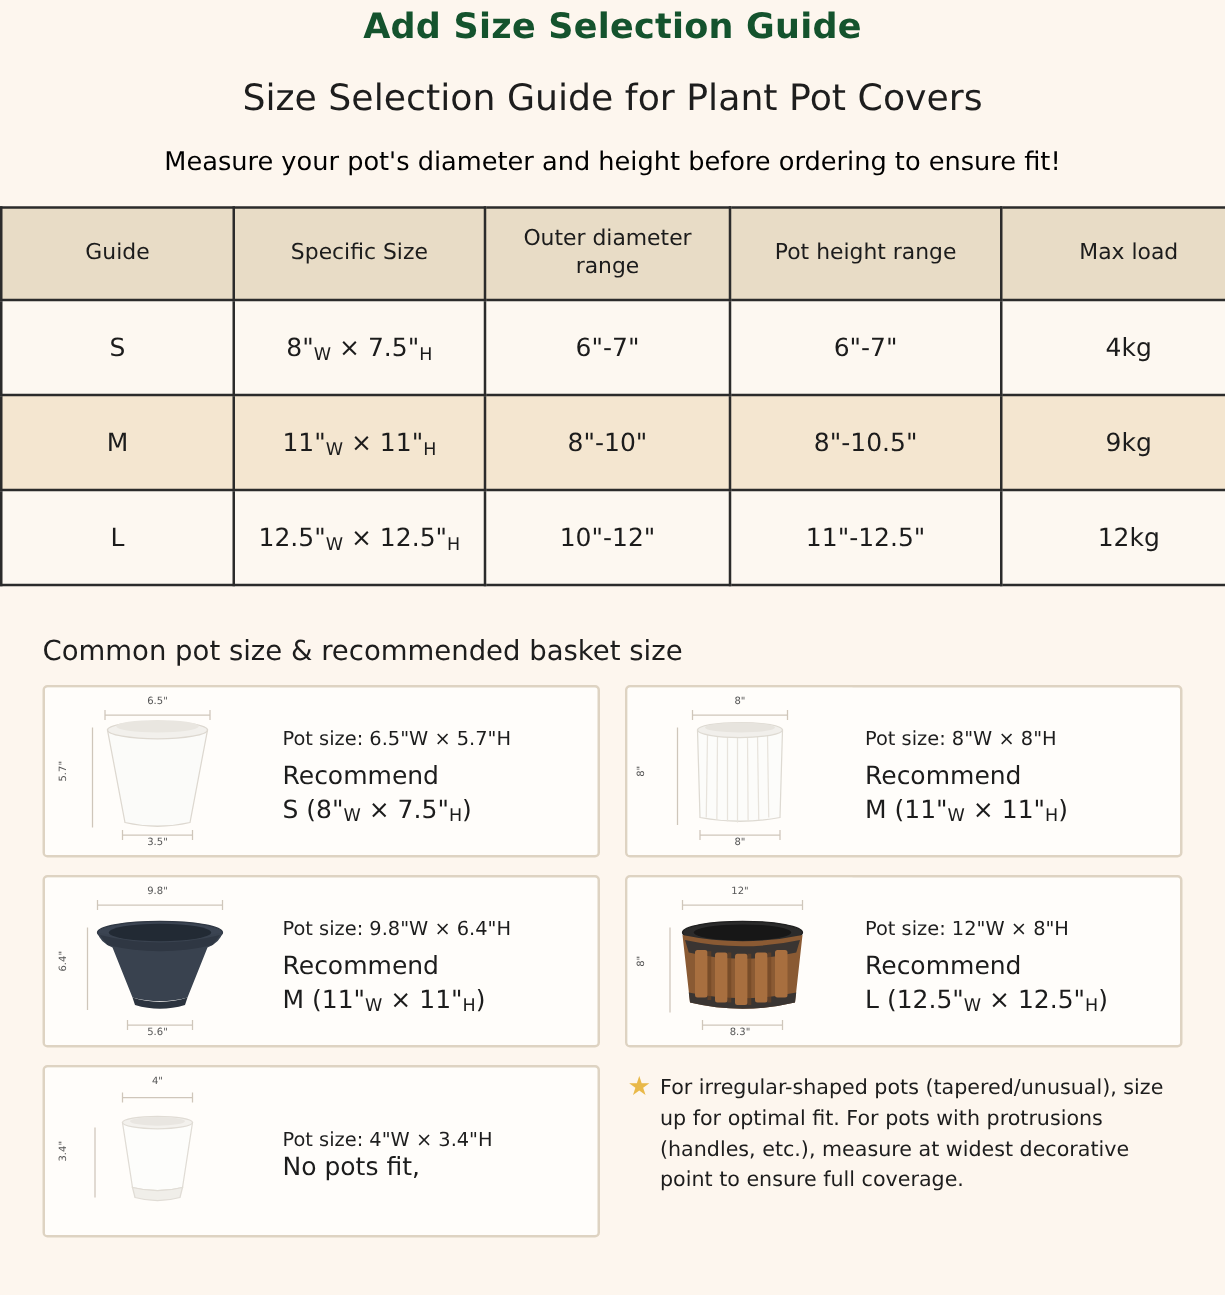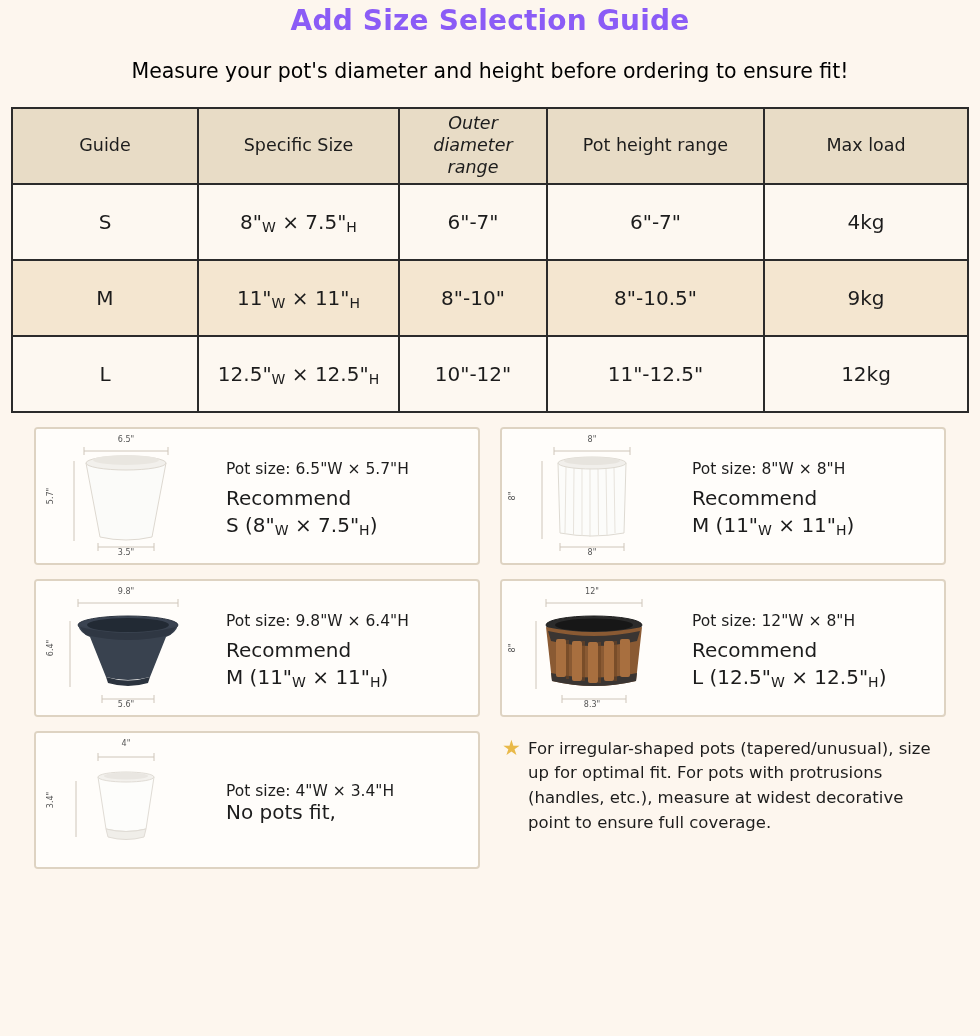--- a/index.html
+++ b/index.html
@@ -8,21 +8,21 @@
     width: 980px; height: 1036px;
     background: #fdf6ee;
     font-family: "DejaVu Sans", sans-serif;
     color: #1c1c1c;
     overflow: hidden;
   }
   .page { position: relative; width: 980px; height: 1036px; }
 
   .banner {
     text-align: center;
-    color: #8b5cf6;
+    color: #14532d;
     font-weight: bold;
     font-size: 28px;
     padding-top: 4px;
     letter-spacing: 0.2px;
   }
 
   .title {
     text-align: center;
     font-size: 29px;
     margin-top: 24px;
@@ -58,21 +58,21 @@
   }
   table.size-table tbody td {
     height: 76px;
     font-size: 20px;
     padding: 4px 6px;
   }
   table.size-table tbody tr.alt td { background: #f4e6d0; }
   table.size-table tbody tr:not(.alt) td { background: #fdf8f1; }
   .col1 { width: 186px; }
   .col2 { width: 201px; }
-  .col3 { width: 148px; font-style: italic; }
+  .col3 { width: 196px; }
   .col4 { width: 217px; }
   .col5 { width: 204px; }
   .sup { font-size: 0.7em; vertical-align: baseline; position: relative; top: 0.22em; }
 
   
   .section-head {
     font-size: 22px;
     margin: 40px 0 0 34px;
     color: #1d1d1d;
   }
@@ -148,20 +148,21 @@
 
   svg { display:block; }
 </style>
 </head>
 <body>
 
 <div class="page">
 
   <div class="banner">Add Size Selection Guide</div>
 
+  <div class="title">Size Selection Guide for Plant Pot Covers</div>
 
   <div class="subtitle">Measure your pot's diameter and height before ordering to ensure fit!</div>
 
   <table class="size-table">
     <thead>
       <tr>
         <td class="col1">Guide</td>
         <td class="col2">Specific Size</td>
         <td class="col3">Outer diameter range</td>
         <td class="col4">Pot height range</td>
@@ -186,20 +187,21 @@
       <tr>
         <td>L</td>
         <td>12.5"<span class="sup">W</span> × 12.5"<span class="sup">H</span></td>
         <td>10"-12"</td>
         <td>11"-12.5"</td>
         <td>12kg</td>
       </tr>
     </tbody>
   </table>
 
+  <div class="section-head">Common pot size &amp; recommended basket size</div>
 
   <div class="cards">
 
     <div class="card">
       <div class="pic">
         <div class="dimtop">6.5"</div>
         <div class="dimleft">5.7"</div>
         <div class="dimbot">3.5"</div>
         <svg width="180" height="138" viewBox="0 0 180 138">
           <line x1="48" y1="22" x2="132" y2="22" stroke="#cfc6ba" stroke-width="1"></line>

